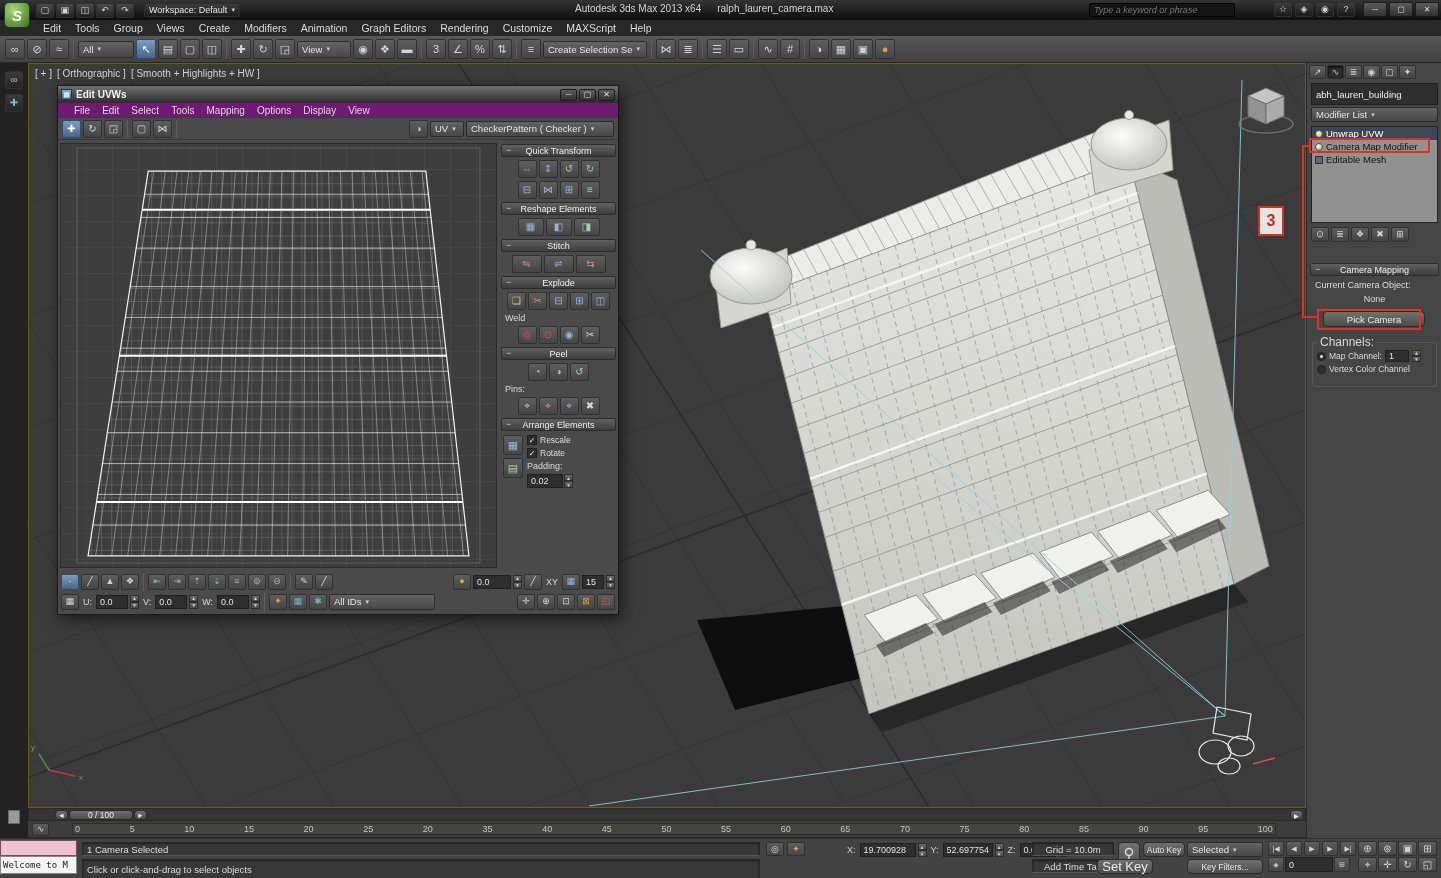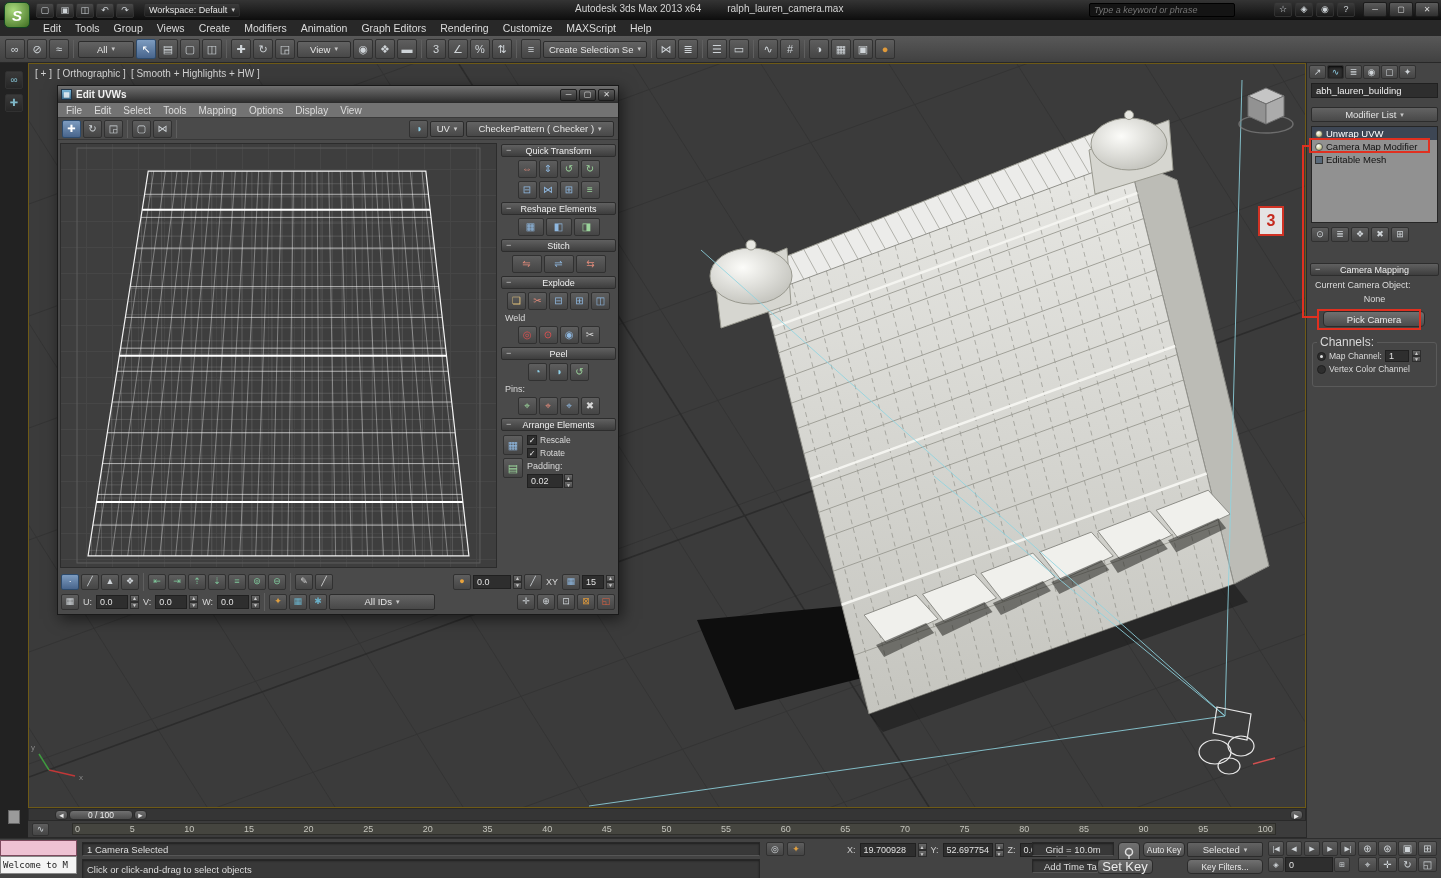--- a/index.html
+++ b/index.html
@@ -2,40 +2,40 @@
 <html><head>
 <meta charset="utf-8">
 <style>
 *{margin:0;padding:0;box-sizing:border-box;user-select:none}
 html,body{width:1441px;height:878px;overflow:hidden}
 body{position:relative;background:#3c3c3c;font-family:"Liberation Sans",sans-serif;font-size:10px;color:#d8d8d8}
 
 .ibtn{display:inline-flex;align-items:center;justify-content:center;width:20px;height:20px;background:linear-gradient(#5e5e5e,#454545);border:1px solid #313131;border-radius:2px;color:#cfd4d8;font-size:11px;flex:none;line-height:1}
 .ibtn.hl{background:linear-gradient(#7d9cc0,#48658c);border-color:#2d4a6b;color:#fff}
 .tdiv{width:1px;height:18px;background:#2e2e2e;border-right:1px solid #5f5f5f;margin:0 2px;flex:none}
-.dropdown{display:inline-flex;align-items:center;justify-content:center;background:linear-gradient(#636363,#484848);border:1px solid #2c2c2c;border-radius:2px;padding:0 4px;height:17px;color:#e4e4e4;font-size:9.5px;flex:none}
+.dropdown{display:inline-flex;align-items:center;justify-content:flex-start;background:linear-gradient(#636363,#484848);border:1px solid #2c2c2c;border-radius:2px;padding:0 4px;height:17px;color:#e4e4e4;font-size:9.5px;flex:none}
 .dropdown .arr{margin-left:4px;font-size:7px;color:#c8c8c8}
 .field{background:#2e2e2e;border:1px solid #202020;color:#e2e2e2;display:inline-flex;align-items:center;padding:0 3px;height:14px;font-size:9px;flex:none}
 .spin{display:inline-flex;flex-direction:column;width:9px;height:14px;flex:none}
 .spin i{flex:1;background:linear-gradient(#6a6a6a,#4a4a4a);border:1px solid #2d2d2d;font-size:5px;line-height:4px;color:#ccc;font-style:normal;display:flex;align-items:center;justify-content:center}
 .btn3d{background:linear-gradient(#707070,#4c4c4c);border:1px solid #2b2b2b;border-radius:4px;color:#ebebeb;display:inline-flex;align-items:center;justify-content:center;font-size:9.5px;flex:none}
 .sunken{background:#383838;border:1px solid #272727;border-bottom-color:#565656;box-shadow:inset 0 1px 2px rgba(0,0,0,.45);display:flex;align-items:center;padding:0 4px;color:#dedede;font-size:9.5px}
 .menu-item{padding:1px 7px;color:#dcdcdc;font-size:10.5px;flex:none}
 .rollout-h{height:13px;background:linear-gradient(#606060,#3d3d3d);border:1px solid #2d2d2d;border-radius:2px;display:flex;align-items:center;justify-content:center;font-size:9px;color:#efefef;position:relative;flex:none}
 .rollout-h .minus{position:absolute;left:4px;top:0;color:#ccc;font-size:9px}
 .cb{width:10px;height:10px;background:#2e2e2e;border:1px solid #1f1f1f;display:inline-flex;align-items:center;justify-content:center;color:#eee;font-size:8px;flex:none}
 .radio{width:9px;height:9px;border-radius:50%;background:#2e2e2e;border:1px solid #1f1f1f;position:relative;flex:none}
 .radio.on::after{content:"";position:absolute;inset:2px;border-radius:50%;background:#e2e2e2}
 
 #titlebar{position:absolute;left:0;top:0;width:1441px;height:20px;background:linear-gradient(#343434,#0d0d0d);display:flex;align-items:center;z-index:30}
 #logo{position:absolute;left:4px;top:2px;width:26px;height:26px;border-radius:5px;background:radial-gradient(circle at 35% 30%,#a8d97c,#3f6d21);border:1px solid #142;color:#fff;font-weight:bold;font-style:italic;font-size:15px;display:flex;align-items:center;justify-content:center;z-index:40}
 #qat{display:flex;gap:2px;margin-left:36px}
 #qat .ibtn{width:18px;height:15px;font-size:9px;background:linear-gradient(#4a4a4a,#232323)}
 #ws-drop{margin-left:10px;height:14px;background:linear-gradient(#3c3c3c,#1c1c1c);font-size:9px}
-#title-center{position:absolute;left:575px;top:3px;display:flex;gap:26px;font-size:10px;color:#d4d4d4}
+#title-center{position:absolute;left:575px;top:3px;display:flex;gap:16px;font-size:10px;color:#d4d4d4}
 #search-box{position:absolute;right:206px;top:3px;width:146px;height:14px;background:#141414;border:1px solid #000;border-radius:2px;color:#909090;font-style:italic;font-size:9px;padding:0 4px;font-family:"Liberation Sans",sans-serif}
 #tb-right{position:absolute;right:86px;top:2px;display:flex;gap:3px}
 #tb-right .ibtn{width:18px;height:15px;font-size:9px;background:linear-gradient(#3c3c3c,#1a1a1a)}
 #winbtns{position:absolute;right:2px;top:2px;display:flex;gap:2px}
 .winbtn{width:24px;height:15px;background:linear-gradient(#5c5c5c,#303030);border:1px solid #1c1c1c;border-radius:2px;color:#ddd;font-size:8px;display:flex;align-items:center;justify-content:center}
 
 #menubar{position:absolute;left:0;top:20px;width:1441px;height:16px;background:#282828;display:flex;align-items:center;padding-left:36px;z-index:25}
 
 #main-toolbar{position:absolute;left:0;top:36px;width:1441px;height:27px;background:linear-gradient(#585858,#414141);border-bottom:1px solid #282828;display:flex;align-items:center;padding-left:5px;gap:2px;z-index:20}
 .trow{display:flex;align-items:center;gap:2px}
@@ -48,42 +48,42 @@
 #vp-label{position:absolute;left:6px;top:4px;color:#d2d2d2;font-size:10px;z-index:5;display:flex;gap:5px}
 #vp-svg{position:absolute;left:0;top:0;z-index:1}
 #viewcube{position:absolute;left:1205px;top:14px;z-index:4;opacity:.9}
 
 #uvw-window{position:absolute;left:57px;top:85px;width:562px;height:530px;background:#4a4a4a;border:1px solid #191919;box-shadow:3px 4px 14px rgba(0,0,0,.55);z-index:20}
 #uvw-titlebar{height:17px;background:linear-gradient(#707070,#2b2b2b);display:flex;align-items:center;padding:0 3px;gap:4px}
 #uvw-title{font-size:10px;font-weight:bold;color:#f2f2f2}
 #uvw-winicon{width:11px;height:11px;background:linear-gradient(#79b6d8,#3a6a8a);border:1px solid #234;font-size:7px;color:#fff;display:flex;align-items:center;justify-content:center}
 #uvw-winbtns{margin-left:auto;display:flex;gap:2px}
 #uvw-winbtns .winbtn{width:17px;height:12px}
-#uvw-menubar{height:15px;display:flex;align-items:center;padding-left:2px;background:#737373;border-bottom:1px solid #3a3a3a}
+#uvw-menubar{height:15px;display:flex;align-items:center;padding-left:10px;background:#701a75;border-bottom:1px solid #3a3a3a}
 #uvw-menubar .menu-item{font-size:10px;padding:0 6px}
 #uvw-toolbar{height:22px;display:flex;align-items:center;gap:2px;padding:0 4px;border-bottom:1px solid #383838}
 #uvw-toolbar .ibtn{width:19px;height:18px;font-size:10px}
 #uvw-main{position:absolute;left:0;top:55px;right:0;bottom:44px;display:flex}
 #uv-canvas{flex:1;margin:2px;position:relative;background-color:#3e3e3e;border:1px solid #2c2c2c;background-image:repeating-linear-gradient(to right,transparent 0 25px,#464646 25px 26px),repeating-linear-gradient(to bottom,transparent 0 25px,#464646 25px 26px)}
 #uv-svg{position:absolute;inset:0;width:100%;height:100%}
 #uvw-side{width:119px;background:#4a4a4a;display:flex;flex-direction:column;gap:3px;padding:3px 2px}
 .rbody{display:flex;gap:2px;justify-content:center;align-items:center;flex-wrap:wrap}
 .rbody .ibtn{width:19px;height:18px;font-size:10px}
 .rlabel{font-size:9px;color:#d8d8d8;padding-left:4px}
 .uvw-status{position:absolute;left:3px;right:3px;height:19px;display:flex;align-items:center;gap:2px}
 .uvw-status .ibtn{width:18px;height:16px;font-size:9px}
 #uvw-s1{bottom:23px}
 #uvw-s2{bottom:3px}
 .slabel{font-size:9px;color:#d8d8d8;margin:0 2px;flex:none}
 
 #command-panel{position:absolute;left:1306px;top:63px;width:135px;height:775px;background:#454545;border-left:1px solid #2a2a2a}
 #cp-tabs{position:absolute;left:2px;top:2px;display:flex;gap:1px}
 #cp-tabs .ibtn{width:17px;height:14px;font-size:9px}
 #cp-tabs .ibtn.active{background:#2f2f2f;box-shadow:inset 0 1px 3px #000;color:#8fd0e8}
-#cp-name{position:absolute;left:4px;top:20px;width:127px;height:15px;background:#2e2e2e;border:1px solid #202020;color:#eee;font-size:9.5px;display:flex;align-items:center;padding-left:4px}
+#cp-name{position:absolute;left:4px;top:20px;width:127px;height:22px;background:#2e2e2e;border:1px solid #202020;color:#eee;font-size:9.5px;display:flex;align-items:center;padding-left:4px}
 #cp-modlist{position:absolute;left:4px;top:44px;width:127px;height:15px}
 #cp-stack{position:absolute;left:4px;top:63px;width:127px;height:97px;background:#919191;border:1px solid #262626;overflow:hidden}
 .stack-row{height:13px;display:flex;align-items:center;gap:3px;padding-left:3px;font-size:9.5px;color:#111}
 .stack-row.sel{background:#3d4654;color:#fff}
 .bulb{width:8px;height:8px;border-radius:50%;background:radial-gradient(circle at 35% 30%,#fff,#cfcf9e 55%,#8a8a62);border:1px solid #555;flex:none}
 .meshicon{width:8px;height:8px;background:#5a6a7a;border:1px solid #333;flex:none}
 #cp-stackbtns{position:absolute;left:4px;top:164px;width:127px;display:flex;gap:2px}
 #cp-stackbtns .ibtn{width:18px;height:15px;font-size:9px}
 #cp-roll-cam{position:absolute;left:3px;top:200px;width:129px}
 #cp-curcam{position:absolute;left:8px;top:217px;font-size:9px;color:#dcdcdc}

